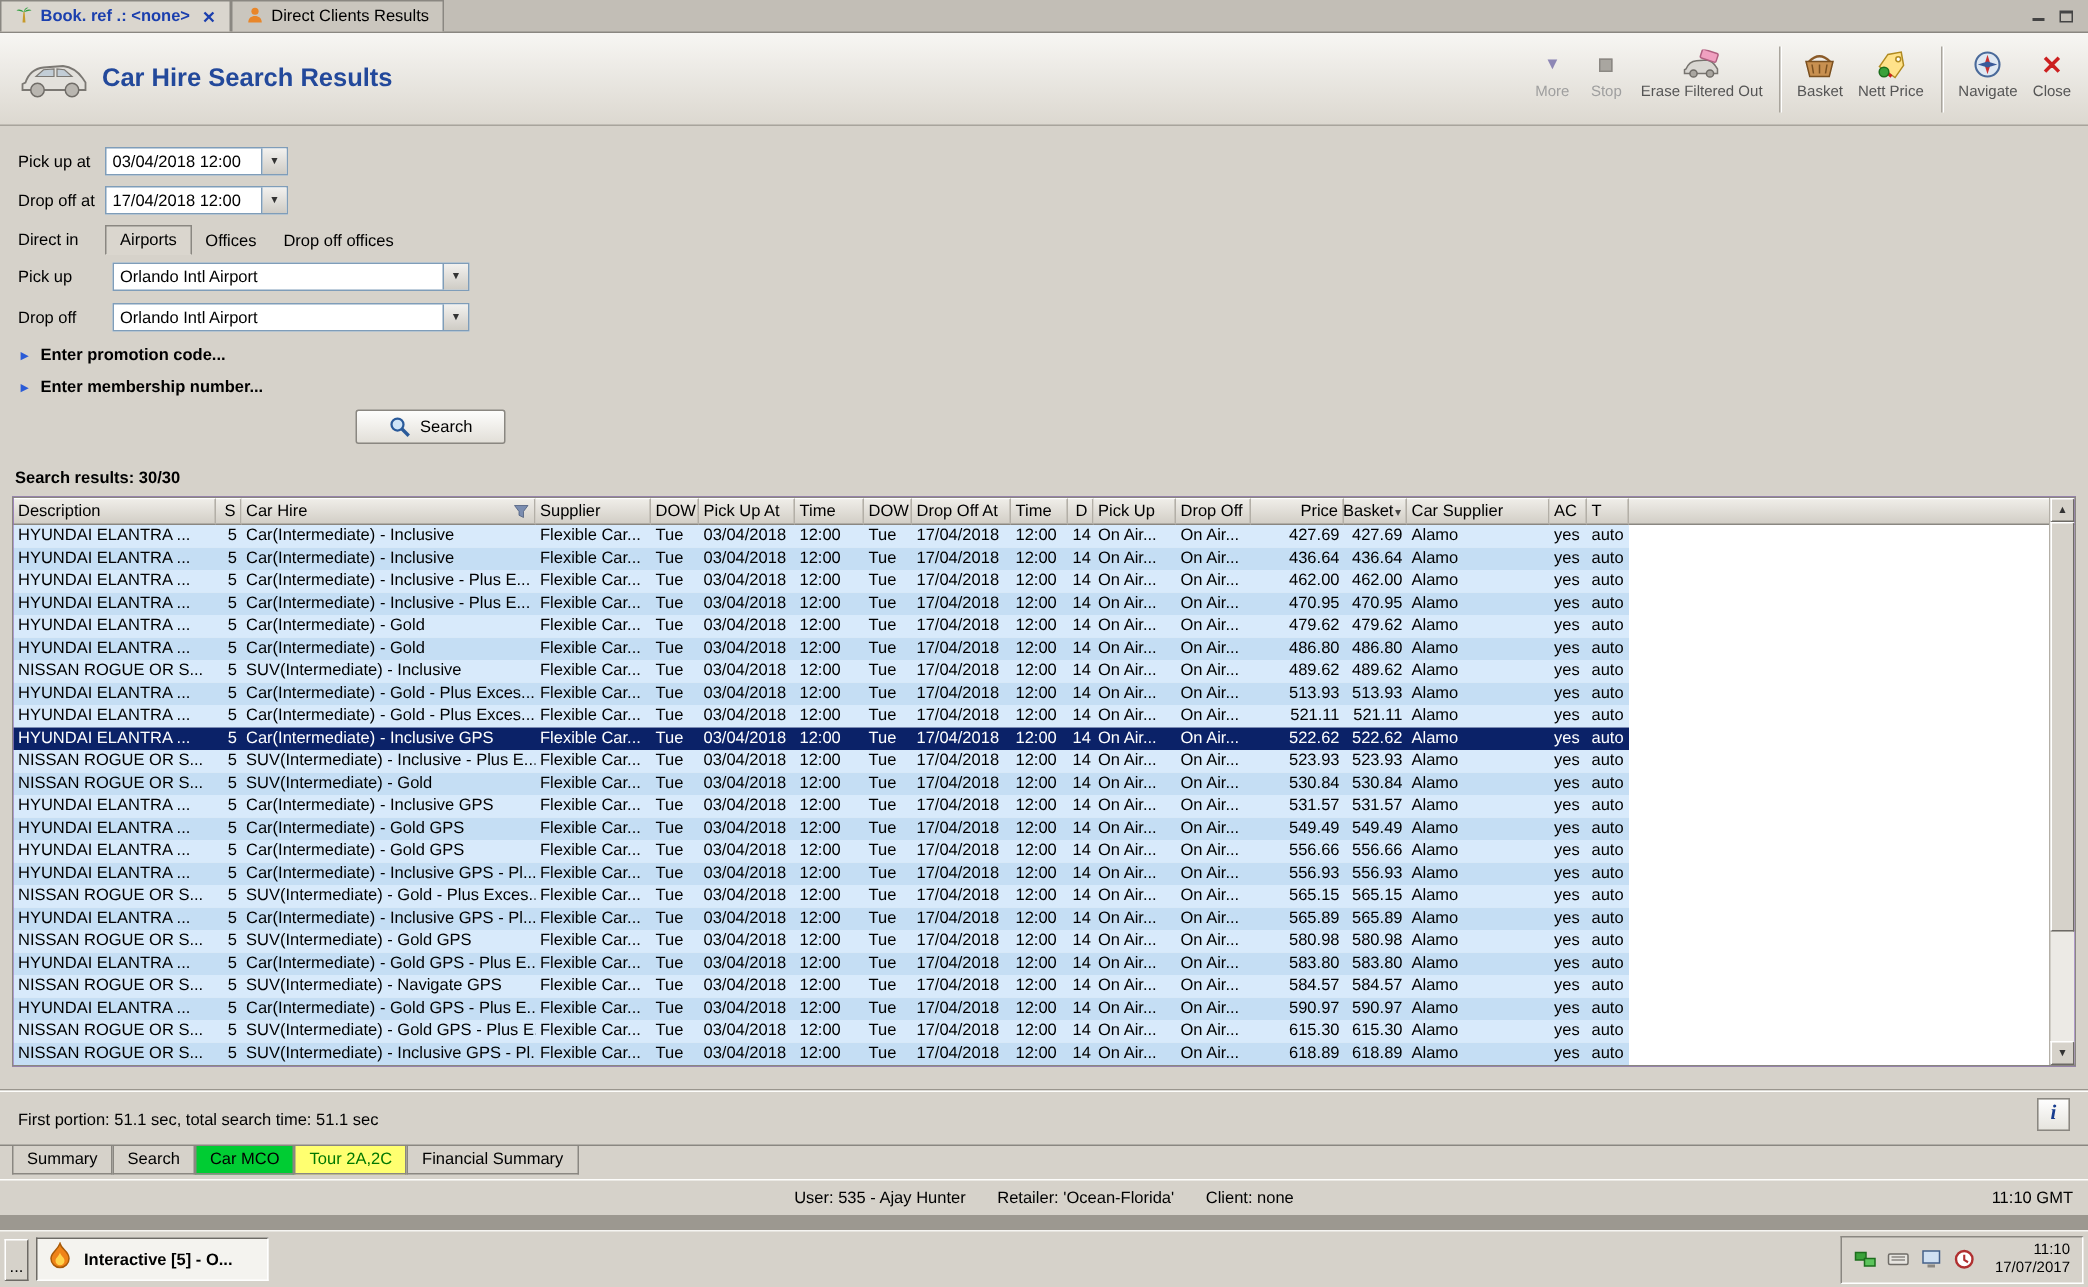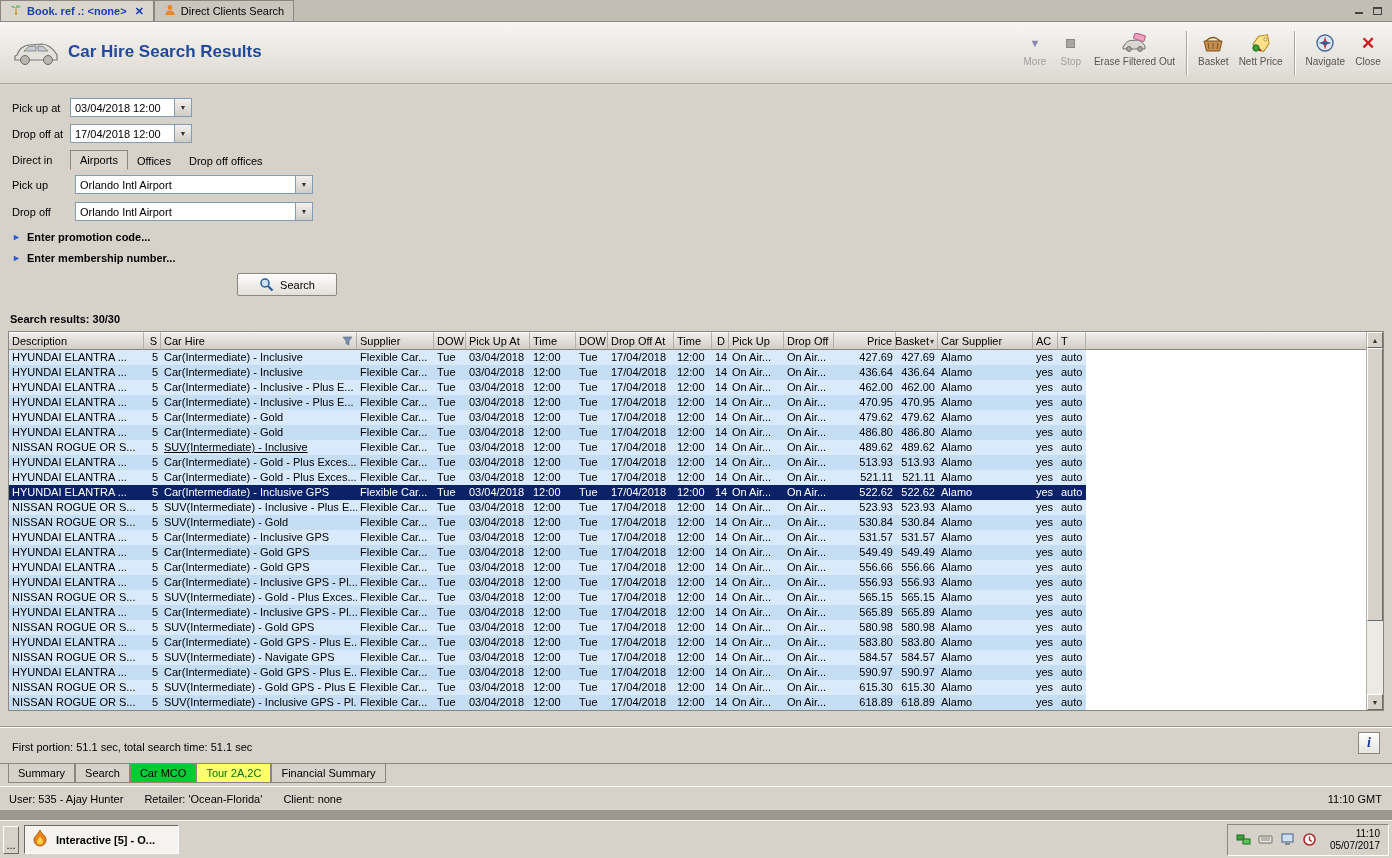--- a/index.html
+++ b/index.html
@@ -104,21 +104,21 @@
   .bottom-tabs { position:absolute; left:0; top:763px; width:100%; border-top:1px solid #8a8781;
                  display:flex; padding-left:8px; height:20px; }
   .btab { padding:3px 9px; border:1px solid #8a8781; border-top:none; background:#d6d2ca;
           white-space:nowrap; cursor:pointer; }
   .btab.green { background:var(--car-mco-green,#00cc33); }
   .btab.yellow { background:var(--tour-yellow,#ffff70); color:var(--tour-text-green,#007700); }
 
   
   .statusbar { position:absolute; left:0; top:786px; width:100%; height:24px;
                border-top:1px solid #fdfdfb; }
-  .sb-center { position:absolute; left:0; right:0; top:6px; }
+  .sb-center { position:absolute; left:0; right:0; top:6px; text-align:center; }
   .sb-center span { margin:0 9px; }
   .sb-time { position:absolute; right:10px; top:6px; }
 
   
   .taskbar { position:absolute; left:0; top:820px; width:1392px; height:38px; background:#d6d2ca;
              border-top:1px solid #f6f5f2; display:flex; align-items:center; padding:0 3px; gap:5px; }
   .tb-more { width:16px; height:28px; display:flex; align-items:flex-end; justify-content:center;
              padding-bottom:2px; background:#d6d2ca; border:1px solid; border-color:#fff #6d6a65 #6d6a65 #fff;
              cursor:pointer; }
   .task-btn { width:155px; height:29px; background:#f4f3ef; border:1px solid; border-color:#6d6a65 #fff #fff #6d6a65;
@@ -145,21 +145,21 @@
       <span class="wtab-label">Book. ref .: &lt;none&gt;</span>
       <span class="tabclose">✕</span>
     </div>
     <div class="wtab">
       <span>
         <svg width="12" height="12" viewBox="0 0 12 12">
             <circle cx="6" cy="3.5" r="2.4" fill="#e8862a"></circle>
             <path d="M1.5 11 C1.5 8 3.5 6.6 6 6.6 C8.5 6.6 10.5 8 10.5 11 Z" fill="#e8862a"></path>
           </svg>
       </span>
-      <span class="wtab-label">Direct Clients Search</span>
+      <span class="wtab-label">Direct Clients Results</span>
     </div>
     <div class="wincontrols">
       <span class="winbtn">
           <span class="min-glyph"></span>
         </span>
       <span class="winbtn">
           <span class="max-glyph"></span>
         </span>
     </div>
   </div>
@@ -466,21 +466,21 @@
           <div class="td" style="width: 50px;">On Air...</div>
           <div class="td r" style="width: 62px;">486.80</div>
           <div class="td r" style="width: 42px;">486.80</div>
           <div class="td" style="width: 95px;">Alamo</div>
           <div class="td" style="width: 25px;">yes</div>
           <div class="td" style="width: 28px;">auto</div>
         </div>
         <div class="tr a">
           <div class="td" style="width: 135px;">NISSAN ROGUE OR S...</div>
           <div class="td r" style="width: 17px;">5</div>
-          <div class="td" style="width: 196px; text-decoration: underline;">SUV(Intermediate) - Inclusive</div>
+          <div class="td" style="width: 196px;">SUV(Intermediate) - Inclusive</div>
           <div class="td" style="width: 77px;">Flexible Car...</div>
           <div class="td" style="width: 32px;">Tue</div>
           <div class="td" style="width: 64px;">03/04/2018</div>
           <div class="td" style="width: 46px;">12:00</div>
           <div class="td" style="width: 32px;">Tue</div>
           <div class="td" style="width: 66px;">17/04/2018</div>
           <div class="td" style="width: 38px;">12:00</div>
           <div class="td r" style="width: 17px;">14</div>
           <div class="td" style="width: 55px;">On Air...</div>
           <div class="td" style="width: 50px;">On Air...</div>
@@ -894,16 +894,16 @@
         </svg>
     </span>
     <span class="tray-icon">
       <svg width="15" height="15" viewBox="0 0 15 15">
           <circle cx="7.5" cy="7.5" r="5.5" fill="#fff" stroke="#b03030" stroke-width="1.6"></circle>
           <path d="M7.5 4.5 V8 L10 9.5" stroke="#b03030" stroke-width="1.4" fill="none"></path>
         </svg>
     </span>
     <div class="clock">
       <div>11:10</div>
-      <div>05/07/2017</div>
+      <div>17/07/2017</div>
     </div>
   </div>
 </div>
 
 </body></html>

